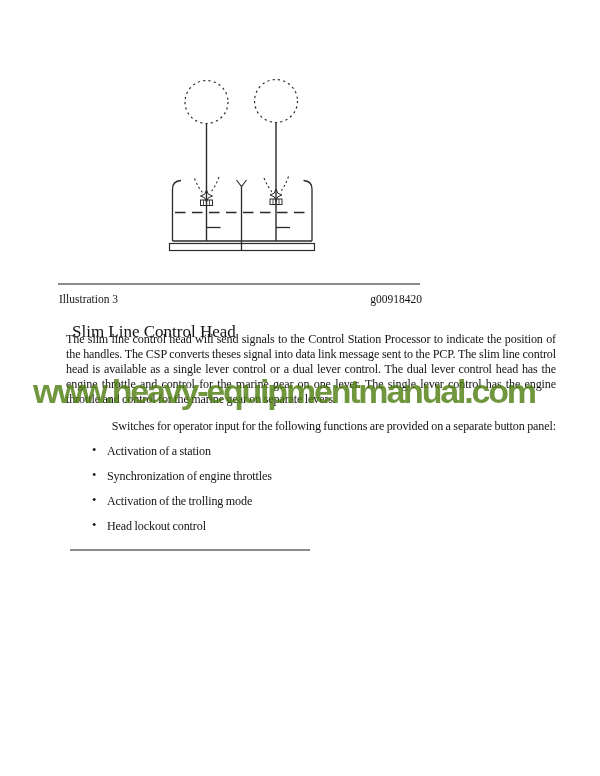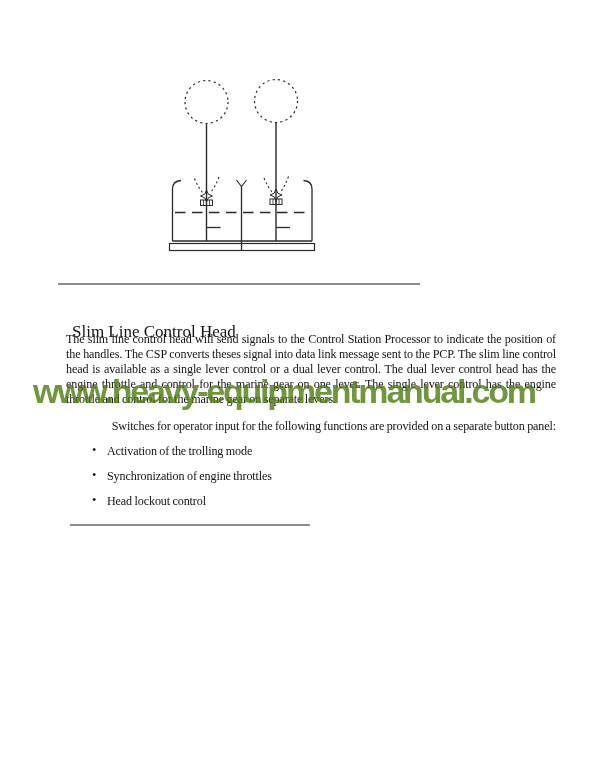--- a/index.html
+++ b/index.html
@@ -75,28 +75,33 @@
       <path d="M 303.5 180.5 Q 312 181 312 189 L 312 241" stroke-width="1.3"></path>
       <path d="M 236.5 180 L 241.5 186.5 L 246.5 180" stroke-width="1.1"></path>
       <line x1="241.5" y1="186.5" x2="241.5" y2="250.5" stroke-width="1.3"></line>
       <line x1="175" y1="212.5" x2="309.5" y2="212.5" stroke-width="1.5" stroke-dasharray="10.5 6.5"></line>
       <line x1="172.5" y1="241" x2="312" y2="241" stroke-width="1.3"></line>
       <rect x="169.5" y="243.5" width="145" height="7" stroke-width="1.2"></rect>
     </g>
   </svg>
 
   <div class="caption-rule"></div>
+  <div class="cap-row">
+    <span>Illustration 3</span>
+    <span>g00918420</span>
+  </div>
   <div class="cap-title">Slim Line Control Head</div>
 
   <div class="col">
     <p>The slim line control head will send signals to the Control Station Processor to indicate the position of the handles. The CSP converts theses signal into data link message sent to the PCP. The slim line control head is available as a single lever control or a dual lever control. The dual lever control head has the engine throttle and control for the marine gear on one lever. The single lever control has the engine throttle and control for the marine gear on separate levers.</p>
     <p class="single">Switches for operator input for the following functions are provided on a separate button panel:</p>
     <ul>
+      <li>Activation of a station</li>
+      <li>Synchronization of engine throttles</li>
       <li>Activation of the trolling mode</li>
-      <li>Synchronization of engine throttles</li>
       <li>Head lockout control</li>
     </ul>
     <div class="bottom-rule"></div>
   </div>
 
   <div class="watermark">www.heavy-equipmentmanual.com</div>
 
 </div>
 
 </body></html>

